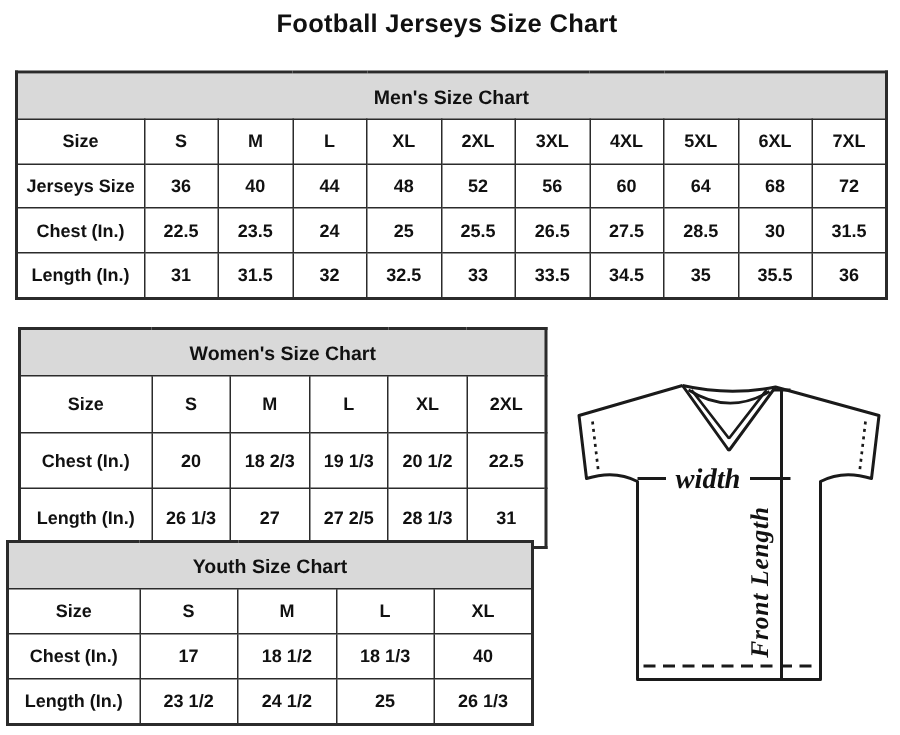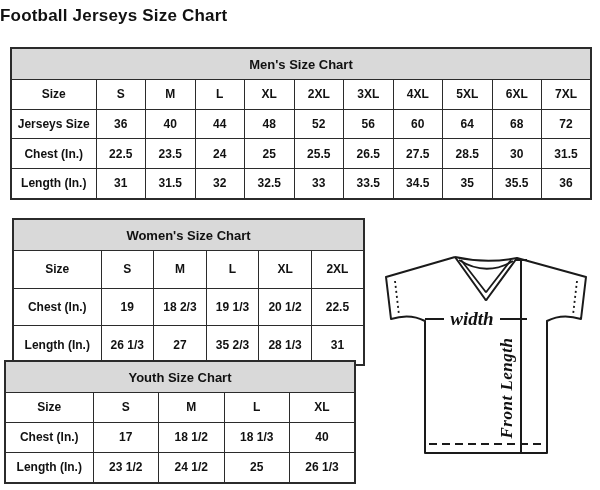--- a/index.html
+++ b/index.html
@@ -1,21 +1,21 @@
 <!DOCTYPE html>
 <html style="--header-bg: #d9d9d9; --border: #2b2b2b; --text: #111111; --line: #1a1a1a;"><head>
 <meta charset="utf-8">
 <style>
   html, body { margin:0; padding:0; background:#ffffff; }
   .screen {
     position:relative; width:600px; height:490px; background:#ffffff;
     font-family:"Liberation Sans", sans-serif; overflow:hidden;
   }
   .page-title {
-    position:absolute; top:6px; left:0; width:596px; 
+    position:absolute; top:6px; left:0; width:596px; text-align:center;
     font-size:17px; font-weight:bold; color:var(--text,#111);
     letter-spacing:0.2px;
   }
   .tbl { position:absolute; }
   .tbl table {
     border-collapse:collapse; table-layout:fixed;
     border:2px solid var(--border,#2b2b2b);
   }
   .tbl td {
     border:1px solid var(--border,#2b2b2b);
@@ -148,31 +148,31 @@
           <tr>
             <td>Size</td>
             <td>S</td>
             <td>M</td>
             <td>L</td>
             <td>XL</td>
             <td>2XL</td>
           </tr>
           <tr>
             <td>Chest (In.)</td>
-            <td>19</td>
+            <td>20</td>
             <td>18 2/3</td>
             <td>19 1/3</td>
             <td>20 1/2</td>
             <td>22.5</td>
           </tr>
           <tr>
             <td>Length (In.)</td>
             <td>26 1/3</td>
             <td>27</td>
-            <td>35 2/3</td>
+            <td>27 2/5</td>
             <td>28 1/3</td>
             <td>31</td>
           </tr>
         </tbody>
       </table>
     </div>
   <div class="tbl youth">
       <table>
         <colgroup>
           <col class="col-label">

